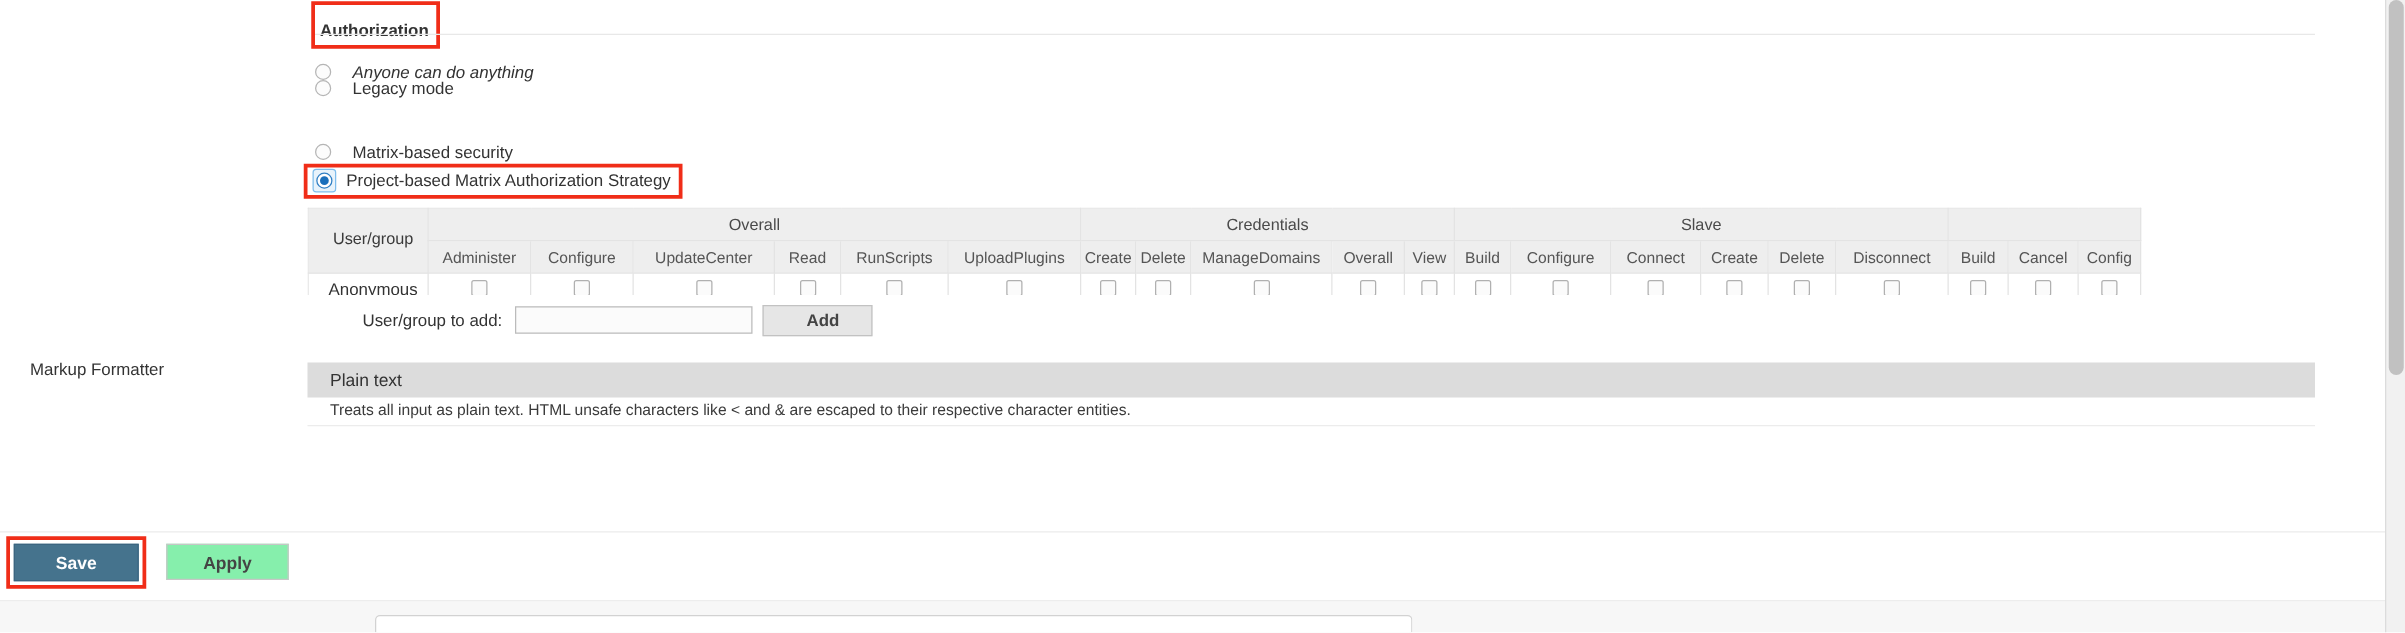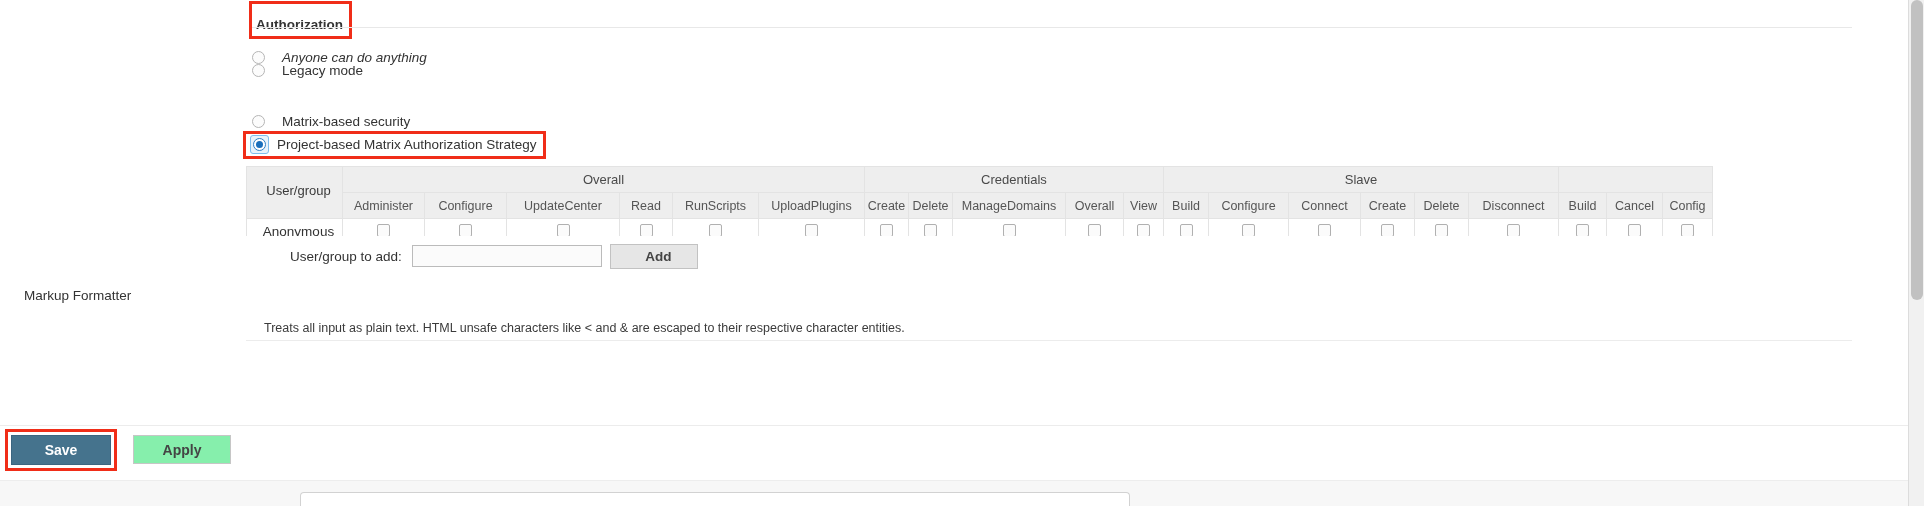--- a/index.html
+++ b/index.html
@@ -296,20 +296,23 @@
     </table>
   </div>
 
   <div id="add-row">
     <span id="add-label">User/group to add:</span>
     <input id="add-input" type="text" placeholder="" style="">
     <button id="add-button">Add</button>
   </div>
 
   <div class="row-label" id="markup-label">Markup Formatter</div>
+  <div id="markup-select">
+    <span>Plain text</span>
+  </div>
   <div id="markup-desc">Treats all input as plain text. HTML unsafe characters like &lt; and &amp; are escaped to their respective character entities.</div>
   <div id="markup-rule"></div>
 
   <div id="footer-band"></div>
   <div id="btn-save-wrap" class="hl-box">
     <button id="btn-save">Save</button>
   </div>
   <button id="btn-apply">Apply</button>
 
   <div id="bottom-shade"></div>

